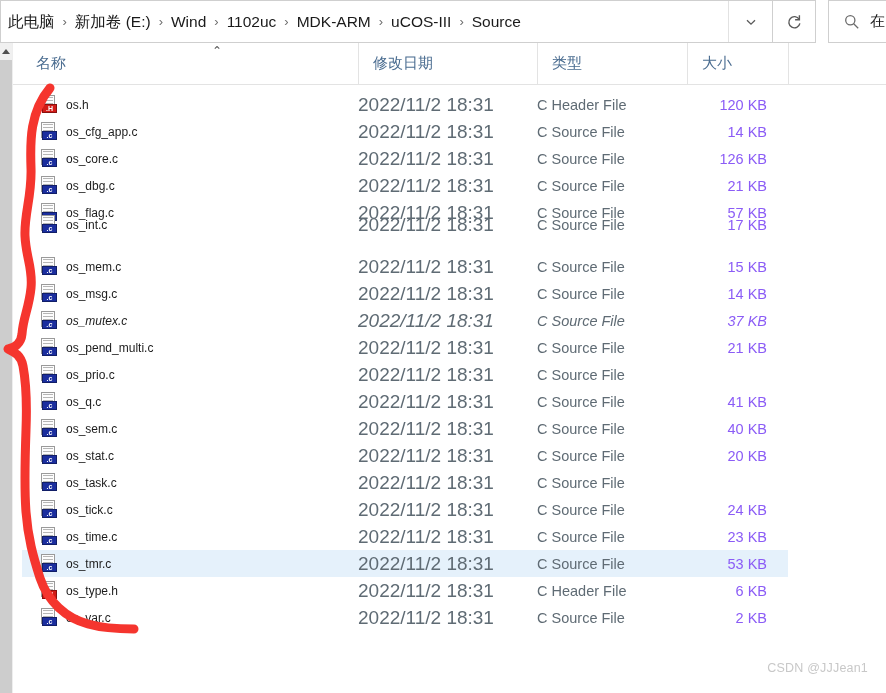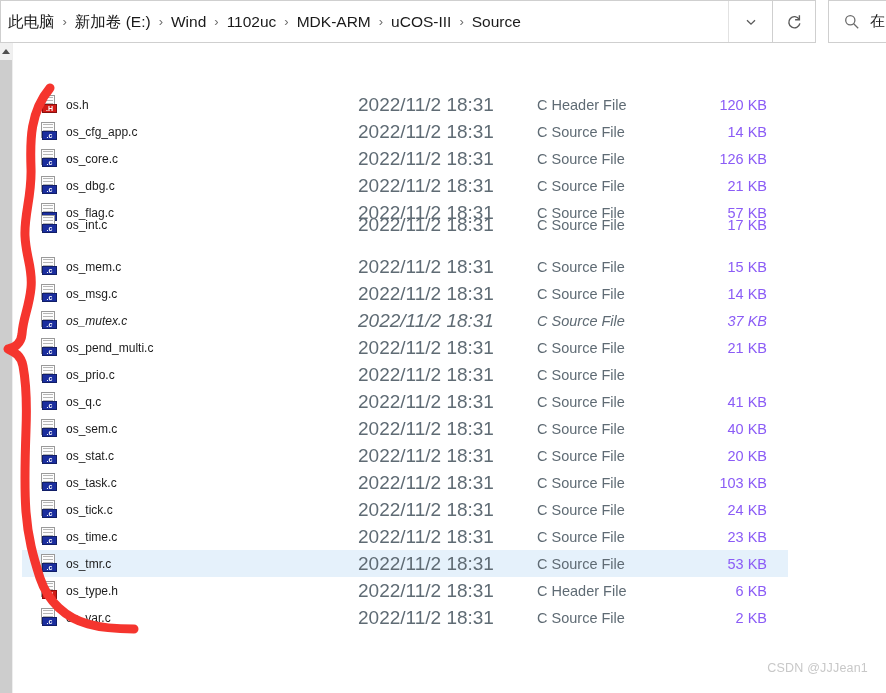--- a/index.html
+++ b/index.html
@@ -178,20 +178,36 @@
 
     <div class="searchbox">
       <svg width="17" height="17" viewBox="0 0 17 17" aria-hidden="true">
         <circle cx="7.3" cy="7.3" r="4.6" fill="none" stroke="#6b6b6b" stroke-width="1.3"></circle>
         <line x1="10.7" y1="10.7" x2="15.2" y2="15.2" stroke="#6b6b6b" stroke-width="1.3"></line>
       </svg>
       <span class="search-text">在</span>
     </div>
   </div>
 
+  <div class="colheaders">
+    <div class="colhdr first" style="left:22px; width:336px;">
+      <span>名称</span>
+      <span class="sort-caret">⌃</span>
+    </div>
+    <div class="colhdr" style="left:358px; width:179px;">
+      <span>修改日期</span>
+    </div>
+    <div class="colhdr" style="left:537px; width:150px;">
+      <span>类型</span>
+    </div>
+    <div class="colhdr" style="left:687px; width:101px;">
+      <span>大小</span>
+    </div>
+    <div class="colhdr" style="left:788px; width:98px;"></div>
+  </div>
 
   <div class="filelist" id="filelist">
       <div class="row" style="top: 6px;">
         <div class="cell-name">
           <span class="ficon h">
             <span class="page"></span>
             <span class="lines"></span>
             <span class="band">.H</span>
           </span>
           <span class="fname">os.h</span>
@@ -372,21 +388,20 @@
         <div class="cell-name">
           <span class="ficon c">
             <span class="page"></span>
             <span class="lines"></span>
             <span class="band">.c</span>
           </span>
           <span class="fname">os_task.c</span>
         </div>
         <div class="cell-date">2022/11/2 18:31</div>
         <div class="cell-type">C Source File</div>
-        <div class="cell-size">103 KB</div>
       </div>
       <div class="row" style="top: 411px;">
         <div class="cell-name">
           <span class="ficon c">
             <span class="page"></span>
             <span class="lines"></span>
             <span class="band">.c</span>
           </span>
           <span class="fname">os_tick.c</span>
         </div>

